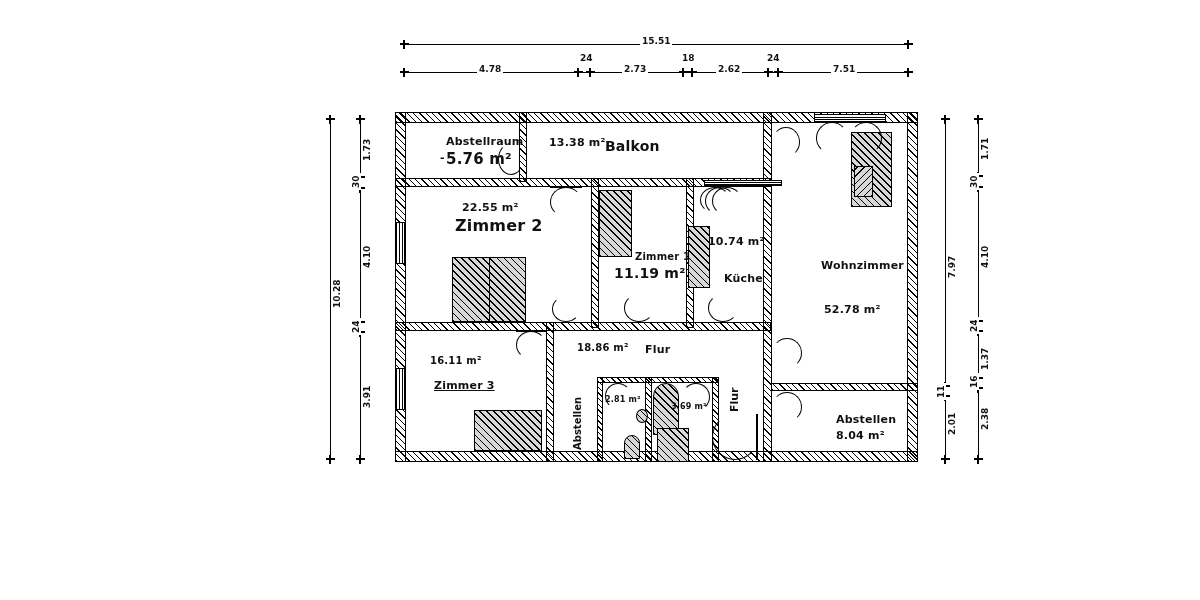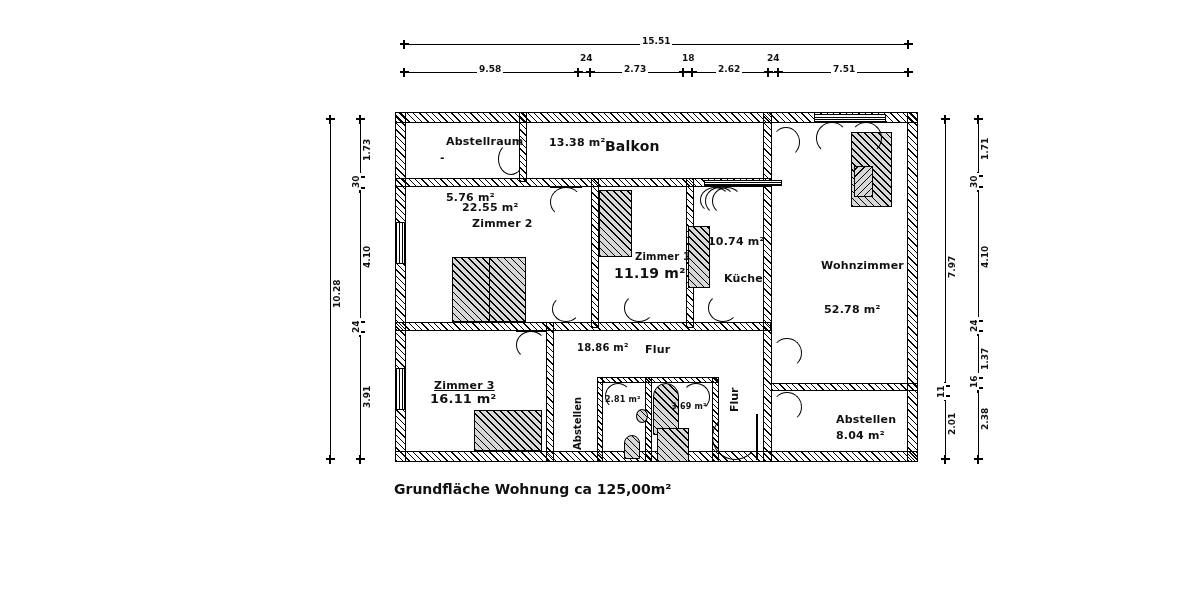--- a/index.html
+++ b/index.html
@@ -81,21 +81,21 @@
     <div class="dline h" style="left:405px;top:72px;width:504px;"></div>
     <div class="tk" style="left:400px;top:68px;"></div>
     <div class="tk" style="left:574px;top:68px;"></div>
     <div class="tk" style="left:586px;top:68px;"></div>
     <div class="tk" style="left:679px;top:68px;"></div>
     <div class="tk" style="left:688px;top:68px;"></div>
     <div class="tk" style="left:764px;top:68px;"></div>
     <div class="tk" style="left:774px;top:68px;"></div>
     <div class="tk" style="left:904px;top:68px;"></div>
 
-    <div class="dimtxt" style="left:477px;top:65px;">9.58</div>
+    <div class="dimtxt" style="left:477px;top:65px;">4.78</div>
     <div class="dimtxt" style="left:578px;top:54px;">24</div>
     <div class="dimtxt" style="left:622px;top:65px;">2.73</div>
     <div class="dimtxt" style="left:680px;top:54px;">18</div>
     <div class="dimtxt" style="left:716px;top:65px;">2.62</div>
     <div class="dimtxt" style="left:765px;top:54px;">24</div>
     <div class="dimtxt" style="left:831px;top:65px;">7.51</div>
   </div>
 
   <div>
     <div class="dline v" style="left:330px;top:120px;width:1.3px;height:340px;"></div>
@@ -245,48 +245,47 @@
   <div class="win h" style="left:704px;top:180px;width:78px;height:6px;"></div>
   <div class="door" style="left:816px;top:122px;width:32px;height:32px;">
     <div class="arc" style="border-color:#000 transparent transparent #000;"></div>
   </div>
   <div class="door" style="left:850px;top:122px;width:32px;height:32px;">
     <div class="arc" style="border-color:#000 #000 transparent transparent;"></div>
   </div>
 
   <div class="txt" style="left:440px;top:152px;font-size:11px;">-</div>
   <div class="txt" style="left:446px;top:136px;font-size:11px;">Abstellraum</div>
-  <div class="txt" style="left:446px;top:152px;font-size:11px;margin-top:40px;">5.76  m²</div>
+  <div class="txt" style="left:446px;top:152px;font-size:15px;">5.76  m²</div>
 
   <div class="txt" style="left:549px;top:137px;font-size:11px;">13.38  m²</div>
   <div class="txt" style="left:605px;top:139px;font-size:14px;">Balkon</div>
 
   <div class="txt" style="left:462px;top:202px;font-size:11px;">22.55  m²</div>
-  <div class="txt" style="left:472px;top:218px;font-size:11px;">Zimmer  2</div>
+  <div class="txt" style="left:455px;top:218px;font-size:16px;">Zimmer  2</div>
 
   <div class="txt" style="left:635px;top:252px;font-size:10px;">Zimmer   1</div>
   <div class="txt" style="left:614px;top:266px;font-size:14px;">11.19  m²</div>
 
   <div class="txt" style="left:708px;top:236px;font-size:11px;">10.74  m²</div>
   <div class="txt" style="left:724px;top:273px;font-size:11px;">Küche</div>
 
   <div class="txt" style="left:821px;top:260px;font-size:11px;">Wohnzimmer</div>
   <div class="txt" style="left:824px;top:304px;font-size:11px;">52.78  m²</div>
 
-  <div class="txt" style="left:430px;top:356px;font-size:13px;margin-top:36px;">16.11  m²</div>
+  <div class="txt" style="left:430px;top:356px;font-size:10px;">16.11  m²</div>
   <div class="txt" style="left:434px;top:380px;font-size:11px;text-decoration:underline;">Zimmer  3</div>
 
   <div class="txt" style="left:577px;top:343px;font-size:10px;">18.86  m²</div>
   <div class="txt" style="left:645px;top:344px;font-size:11px;">Flur</div>
 
   <div class="vtxt" style="left:573px;top:450px;font-size:10px;">Abstellen</div>
 
   <div class="txt" style="left:605px;top:396px;font-size:8px;">2.81  m²</div>
   <div class="txt" style="left:671px;top:403px;font-size:8px;">3.69  m²</div>
 
   <div class="vtxt" style="left:729px;top:412px;font-size:11px;">Flur</div>
 
   <div class="txt" style="left:836px;top:414px;font-size:11px;">Abstellen</div>
   <div class="txt" style="left:836px;top:430px;font-size:11px;">8.04  m²</div>
 
-  <div class="caption" style="left:394px;top:481px;font-size:14px;">Grundfläche Wohnung ca 125,00m²</div>
 
 </div>
 
 </body></html>

